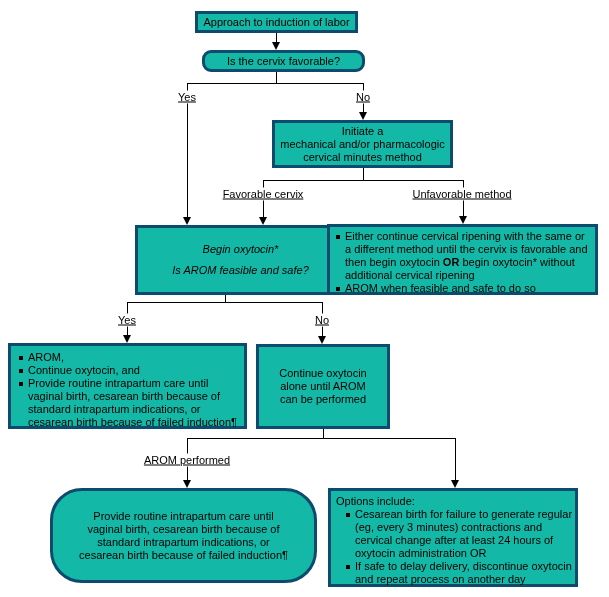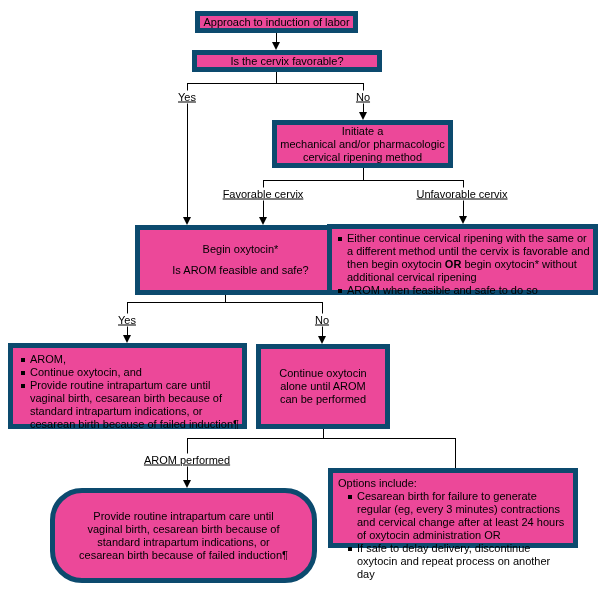--- a/index.html
+++ b/index.html
@@ -1,21 +1,21 @@
 <!DOCTYPE html>
 <html><head>
 <meta charset="utf-8">
 <style>
   html,body{margin:0;padding:0;background:#fff;}
   .canvas{
     position:relative;width:609px;height:597px;background:#fff;
     font-family:"Liberation Sans",sans-serif;font-size:11px;line-height:13px;color:#000;
   }
   .box{
-    position:absolute;border:5px solid #0c4a6e;background:#ec4899;box-sizing:border-box;
+    position:absolute;border:3px solid #0c4a6e;background:#14b8a6;box-sizing:border-box;
   }
   .box.center{display:flex;flex-direction:column;align-items:center;justify-content:center;text-align:center;}
   .vline,.hline{position:absolute;background:#000;}
   .vline{width:1px;}
   .hline{height:1px;}
   .arrow-down{
     position:absolute;width:0;height:0;
     border-left:4px solid transparent;border-right:4px solid transparent;border-top:8px solid #000;
   }
   .lbl{
@@ -69,40 +69,40 @@
 
   <div class="vline" style="left:187px;top:438px;height:43px;"></div>
   <div class="arrow-down" style="left:183px;top:480px;"></div>
 
   <div class="vline" style="left:455px;top:438px;height:43px;"></div>
   <div class="arrow-down" style="left:451px;top:480px;"></div>
 
   <div class="lbl" style="left:187px;top:97px;">Yes</div>
   <div class="lbl" style="left:363px;top:97px;">No</div>
   <div class="lbl" style="left:263px;top:194px;">Favorable cervix</div>
-  <div class="lbl" style="left:462px;top:194px;">Unfavorable cervix</div>
+  <div class="lbl" style="left:462px;top:194px;">Unfavorable method</div>
   <div class="lbl" style="left:127px;top:320px;">Yes</div>
   <div class="lbl" style="left:322px;top:320px;">No</div>
   <div class="lbl" style="left:187px;top:460px;">AROM performed</div>
 
   <div class="box center" style="left:195px;top:11px;width:163px;height:22px;">
     <div>Approach to induction of labor</div>
   </div>
 
-  <div class="box center" style="left:192px;top:50px;width:190px;height:22px;">
+  <div class="box center" style="left:202px;top:50px;width:163px;height:22px;border-radius:9px;">
     <div>Is the cervix favorable?</div>
   </div>
 
   <div class="box center" style="left:272px;top:120px;width:181px;height:48px;">
     <div>Initiate a</div>
     <div>mechanical and/or pharmacologic</div>
-    <div>cervical ripening method</div>
+    <div>cervical minutes method</div>
   </div>
 
-  <div class="box center" style="left:135px;top:225px;width:211px;height:70px;">
+  <div class="box center" style="left:135px;top:225px;width:211px;height:70px;font-style:italic;">
     <div>Begin oxytocin*</div>
     <div class="gap8"></div>
     <div>Is AROM feasible and safe?</div>
   </div>
 
   <div class="box" style="left:327px;top:224px;width:271px;height:71px;padding:3px 2px 0 4px;">
     <ul class="bullets">
       <li><span>Either continue cervical ripening with the same or a different method until the cervix is favorable and then begin oxytocin </span><span class="bold">OR</span><span> begin oxytocin* without additional cervical ripening</span></li>
       <li>AROM when feasible and safe to do so</li>
     </ul>
@@ -122,21 +122,21 @@
     <div>can be performed</div>
   </div>
 
   <div class="box center" style="left:50px;top:488px;width:267px;height:95px;border-radius:32px;">
     <div>Provide routine intrapartum care until</div>
     <div>vaginal birth, cesarean birth because of</div>
     <div>standard intrapartum indications, or</div>
     <div>cesarean birth because of failed induction¶</div>
   </div>
 
-  <div class="box" style="left:328px;top:468px;width:250px;height:80px;padding:4px 2px 16px 5px;">
+  <div class="box" style="left:328px;top:488px;width:250px;height:99px;padding:4px 2px 16px 5px;">
     <div>Options include:</div>
     <ul class="bullets" style="padding-left:8px;">
       <li>Cesarean birth for failure to generate regular (eg, every 3 minutes) contractions and cervical change after at least 24 hours of oxytocin administration OR</li>
       <li>If safe to delay delivery, discontinue oxytocin and repeat process on another day</li>
     </ul>
   </div>
 
 </div>
 
 </body></html>

